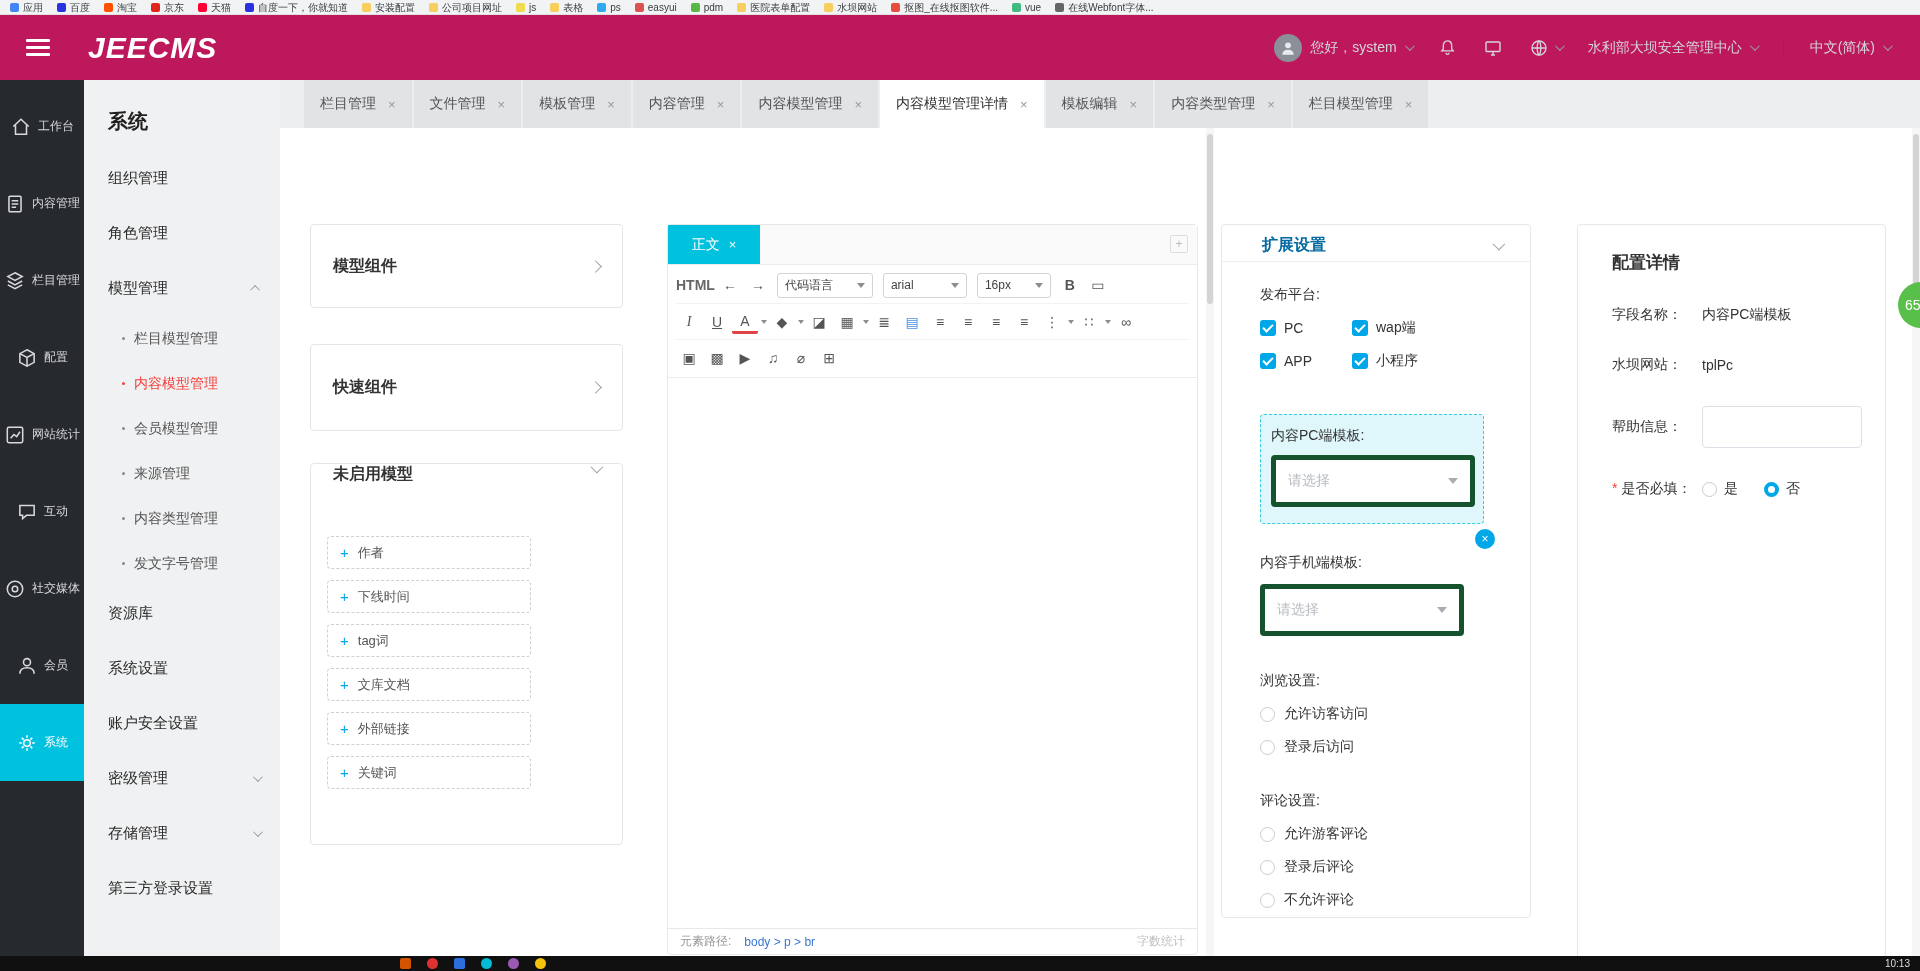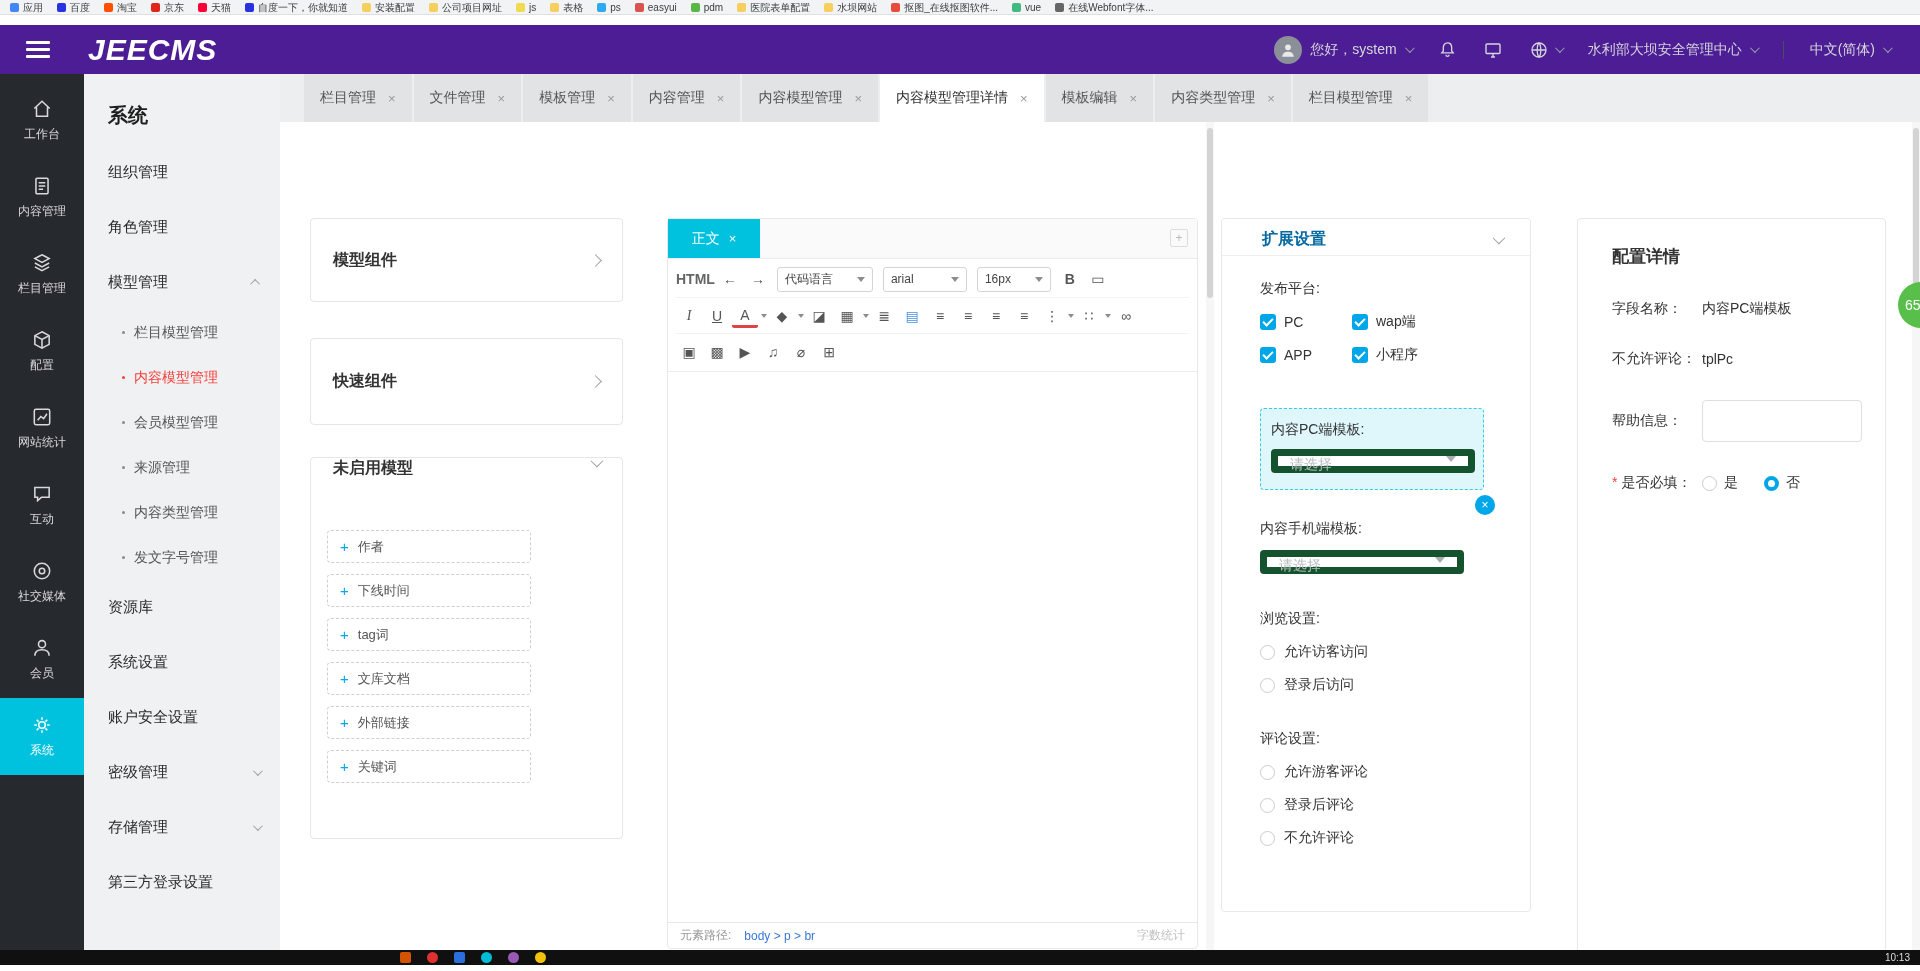--- a/index.html
+++ b/index.html
@@ -6,40 +6,40 @@
   html,body { width:1920px; height:971px; overflow:hidden; }
   body { font-family:"Liberation Sans", sans-serif; font-size:14px; color:#333; background:#fff; position:relative; }
 
   
   .bookmarks { height:15px; background:#f1f3f4; border-bottom:1px solid #e0e0e0; display:flex; align-items:center; gap:14px; padding:0 10px; font-size:10px; color:#3c4043; white-space:nowrap; overflow:hidden; }
   .bm { display:flex; align-items:center; gap:4px; flex:0 0 auto; }
   .bm .fav { width:9px; height:9px; border-radius:2px; background:#ccc; display:inline-block; }
   .bm-label { line-height:15px; }
 
   
-  .navbar { height:49px; background:#4c1d95; display:flex; align-items:center; color:#dfe1e5;margin-top:10px; }
+  .navbar { height:65px; background:#be185d; display:flex; align-items:center; color:#dfe1e5; }
   .hamburger { margin-left:26px; cursor:pointer; }
   .hamburger i { display:block; width:24px; height:3px; background:#fff; margin:4px 0; border-radius:1px; }
   .logo { font-size:30px; font-weight:bold; font-style:italic; letter-spacing:1px; color:#fff; margin-left:38px; }
   .nav-right { margin-left:auto; display:flex; align-items:center; gap:26px; margin-right:30px; font-size:14px; color:#d4d6da; }
   .nav-group { display:flex; align-items:center; gap:8px; cursor:pointer; }
   .avatar { width:28px; height:28px; border-radius:50%; background:#8a8f98; display:flex; align-items:center; justify-content:center; overflow:hidden; }
   .nav-ic { display:flex; align-items:center; cursor:pointer; }
   .nav-div { width:1px; height:18px; background:#4a4d52; }
   .chev { display:inline-block; width:7px; height:7px; border-right:1.5px solid #9aa0a6; border-bottom:1.5px solid #9aa0a6; }
   .chev.down { transform:rotate(45deg) translateY(-2px); }
   .chev.up { transform:rotate(-135deg) translateY(-2px); }
   .chev.right { transform:rotate(-45deg); }
   .chev.big { width:9px; height:9px; }
 
   
   .main { display:flex; height:876px; }
 
   .icon-sidebar { width:84px; background:#26292e; padding-top:8px; display:flex; flex-direction:column; }
-  .side-item { height:77px; display:flex; flex-direction:column; align-items:center; justify-content:center; gap:6px; color:#d7d9db; font-size:12px; cursor:pointer; }
+  .side-item { height:77px; display:flex; flex-direction:row; align-items:center; justify-content:center; gap:6px; color:#d7d9db; font-size:12px; cursor:pointer; }
   .side-item svg { stroke:currentColor; fill:none; stroke-width:1.4; }
   .side-item.active { background:var(--accent); color:#fff; }
 
   .submenu { width:196px; background:#f0f1f2; overflow:hidden; }
   .submenu-title { height:71px; padding:28px 0 0 24px; font-size:20px; font-weight:bold; color:#1f1f1f; }
   .mi { height:55px; display:flex; align-items:center; padding:0 20px 0 24px; font-size:15px; color:#2b2b2b; cursor:pointer; }
   .mi .chev { margin-left:auto; }
   .ms { height:45px; display:flex; align-items:center; padding-left:38px; font-size:14px; color:#555; cursor:pointer; }
   .ms .dot { width:3px; height:3px; border-radius:50%; background:#8a8a8a; margin-right:9px; }
   .ms.active { color:var(--red); }
@@ -101,21 +101,21 @@
   .ext-header .chev { margin-left:auto; }
   .ext-body { padding:24px 24px 0 38px; }
   .sec-label { font-size:14px; color:#333; }
   .cb-row { display:flex; align-items:center; margin-top:15px; }
   .cb-item { display:flex; align-items:center; width:92px; cursor:pointer; }
   .cb { width:16px; height:16px; background:var(--blue); border-radius:3px; position:relative; flex:0 0 auto; }
   .cb::after { content:""; position:absolute; left:5px; top:2px; width:4px; height:8px; border:solid #fff; border-width:0 2px 2px 0; transform:rotate(45deg); }
   .cb-item span { margin-left:8px; font-size:14px; color:#333; }
   .pc-box { margin-top:44px; width:224px; background:#dff6fb; border:1px dashed #35cde4; border-radius:4px; padding:12px 10px 16px; position:relative; }
   .pc-box .sec-label { color:#333; }
-  .sel { width:204px; height:24px; margin-top:10px; background:#fff; border:7px solid #14532d; border-radius:4px; display:flex; justify-content:space-between; padding:0 12px; font-size:14px; color:#b8bcc2; cursor:pointer; }
+  .sel { width:204px; height:52px; margin-top:10px; background:#fff; border:5px solid #14532d; border-radius:4px; display:flex; align-items:center; justify-content:space-between; padding:0 12px; font-size:14px; color:#b8bcc2; cursor:pointer; }
   .sel .tri { width:0; height:0; border-left:5px solid transparent; border-right:5px solid transparent; border-top:6px solid #a9adb3; }
   .close-x { position:absolute; right:-12px; bottom:-26px; width:20px; height:20px; border-radius:50%; background:var(--blue); color:#fff; font-size:12px; display:flex; align-items:center; justify-content:center; cursor:pointer; }
   .fld-label { margin-top:20px; font-size:14px; color:#333; }
   .radio-row { display:flex; align-items:center; margin-top:15px; cursor:pointer; }
   .radio { width:15px; height:15px; border:1px solid #ccc; border-radius:50%; background:#fff; flex:0 0 auto; }
   .radio.sel-on { border:4.5px solid var(--blue); }
   .radio-row span { margin-left:9px; font-size:14px; color:#333; }
   .mt36 { margin-top:36px; }
 
   
@@ -616,21 +616,21 @@
         </div>
       </div>
 
       <div class="config">
         <div class="config-title">配置详情</div>
         <div class="cfg-row">
           <span class="cfg-label">字段名称：</span>
           <span class="cfg-value">内容PC端模板</span>
         </div>
         <div class="cfg-row">
-          <span class="cfg-label">不允许评论：</span>
+          <span class="cfg-label">水坝网站：</span>
           <span class="cfg-value">tplPc</span>
         </div>
         <div class="cfg-row">
           <span class="cfg-label">帮助信息：</span>
           <input class="cfg-input" value="" style="">
         </div>
         <div class="cfg-row">
           <span class="cfg-label"><span class="req">*</span><span>是否必填：</span></span>
           <div class="cfg-radios">
             <span class="cfg-radio">

